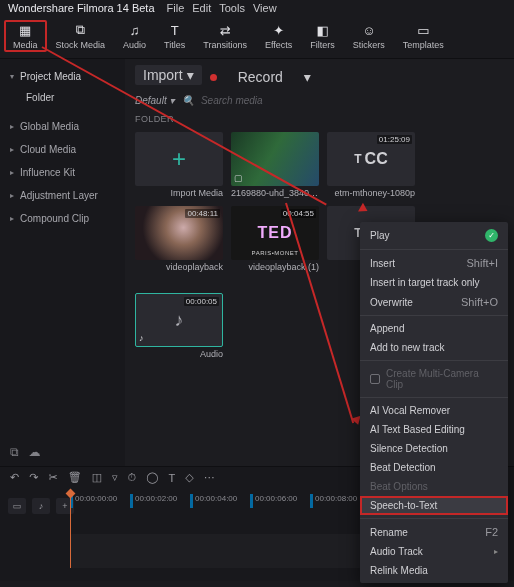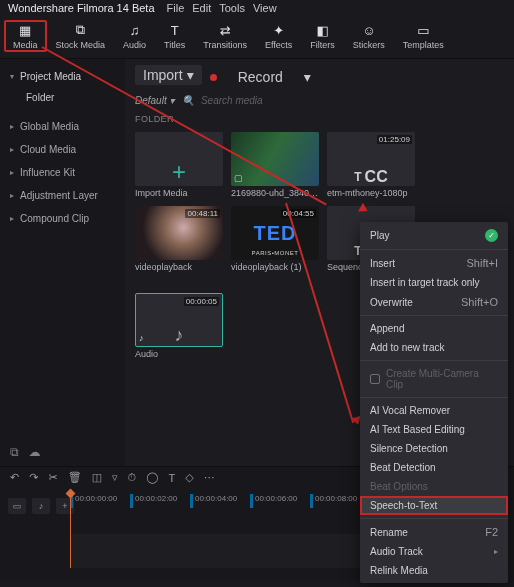--- a/index.html
+++ b/index.html
@@ -22,34 +22,34 @@
   .main { flex: 1; background: #1c1c20; display: flex; flex-direction: column; position: relative; }
   .import-row { display: flex; align-items: flex-end; gap: 8px; padding: 6px 10px; font-size: 14px; color: #c8c8cc; }
   .import-btn { background: #2a2a30; padding: 2px 8px; border-radius: 2px; display: flex; align-items: center; gap: 4px; cursor: pointer; }
   .rec-btn { display: flex; align-items: center; gap: 21px; cursor: pointer; }
   .rec-dot { width: 7px; height: 7px; border-radius: 50%; background: #d03030; }
   .filter-row { display: flex; align-items: center; gap: 8px; padding: 4px 10px; font-size: 10px; color: #a0a0a6; font-style: italic; }
   .search { display: flex; align-items: center; gap: 6px; flex: 1; }
   .folder-title { padding: 4px 10px; font-size: 9px; color: #808086; letter-spacing: 0.4px; }
   .grid { display: flex; flex-wrap: wrap; gap: 8px; padding: 4px 10px; }
   .card { width: 88px; display: flex; flex-direction: column; gap: 2px; }
-  .thumb { width: 88px; height: 54px; background: #2a2a30; border-radius: 2px; position: relative; display: flex; align-items: flex-end; justify-content: center; }
+  .thumb { width: 88px; height: 54px; background: #2a2a30; border-radius: 2px; position: relative; display: flex; align-items: center; justify-content: center; }
   .thumb .plus { font-size: 24px; color: #2fb5a0; font-weight: 200; }
   .thumb .sel-ic { position: absolute; left: 3px; bottom: 3px; font-size: 9px; color: #d0d0d4; }
   .thumb .dur { position: absolute; right: 3px; top: 3px; font-size: 8px; color: #d0d0d4; background: rgba(0,0,0,.45); padding: 0 2px; border-radius: 1px; }
   .thumb.img1 { background: linear-gradient(120deg,#1a3a25 0%,#2f6a3a 45%,#254a6a 100%); }
   .thumb.audio { background: #2a2a30; border: 1px solid #2fb5a0; margin-top: 13px; }
   .thumb.audio .note { font-size: 18px; color: #b0b0b6; }
   .thumb .cc { color: #d0d0d4; font-size: 16px; font-weight: 700; display:flex; align-items:center; gap:3px;}
   .thumb .cc .t { font-size: 12px; }
   .thumb.ted { background:#161616; display:flex; align-items:center; justify-content:center; }
-  .thumb.ted .tedlogo { color:#3b82f6; font-weight:800; font-size:20px; letter-spacing:1px;text-align:center;}
+  .thumb.ted .tedlogo { color:#f0abfc; font-weight:800; font-size:16px; letter-spacing:1px;text-align:center;}
   .thumb.ted .sub { position:absolute; bottom:4px; color:#ccc; font-size:6px; letter-spacing:.5px;}
   .thumb.person { background: radial-gradient(circle at 55% 40%, #caa 0%, #865 30%, #231a1e 70%); }
-  .card .name { font-size: 9px; color: #b0b0b6; white-space: nowrap; overflow: hidden; text-overflow: ellipsis; }
+  .card .name { font-size: 9px; color: #b0b0b6; white-space: nowrap; overflow: hidden; text-overflow: ellipsis; text-align: right; }
   .timeline { height: 115px; background: #18181c; border-top: 1px solid #0f0f12; }
   .tl-tools { display: flex; align-items: center; gap: 10px; padding: 4px 10px; color: #9a9aa0; font-size: 11px; }
   .tl-tools .ic { cursor: pointer; }
   .tl-ruler { position: relative; height: 18px; margin: 4px 0 0 70px; display:flex; align-items:center; gap:0; color:#8a8a90; font-size:8px; }
   .tl-ruler .tick { flex:0 0 60px; border-left:3px solid #0369a1; padding-left:2px; height:14px; }
   .tl-tracks { margin: 6px 0 0 8px; display:flex; gap:6px; }
   .tl-trackbtn { width:18px; height:16px; background:#24242a; border-radius:2px; display:flex; align-items:center; justify-content:center; color:#9a9aa0; font-size:9px; cursor:pointer;}
   .tl-trackarea { flex:1; height:34px; background:#1e1e22; border-radius:2px; margin-right:8px; }
   .playhead { position:absolute; left:70px; top:0; bottom:0; width:1px; background:#d86a3a; }
   .playhead:before { content:""; position:absolute; top:-2px; left:-3px; width:7px; height:7px; background:#d86a3a; transform:rotate(45deg);}

